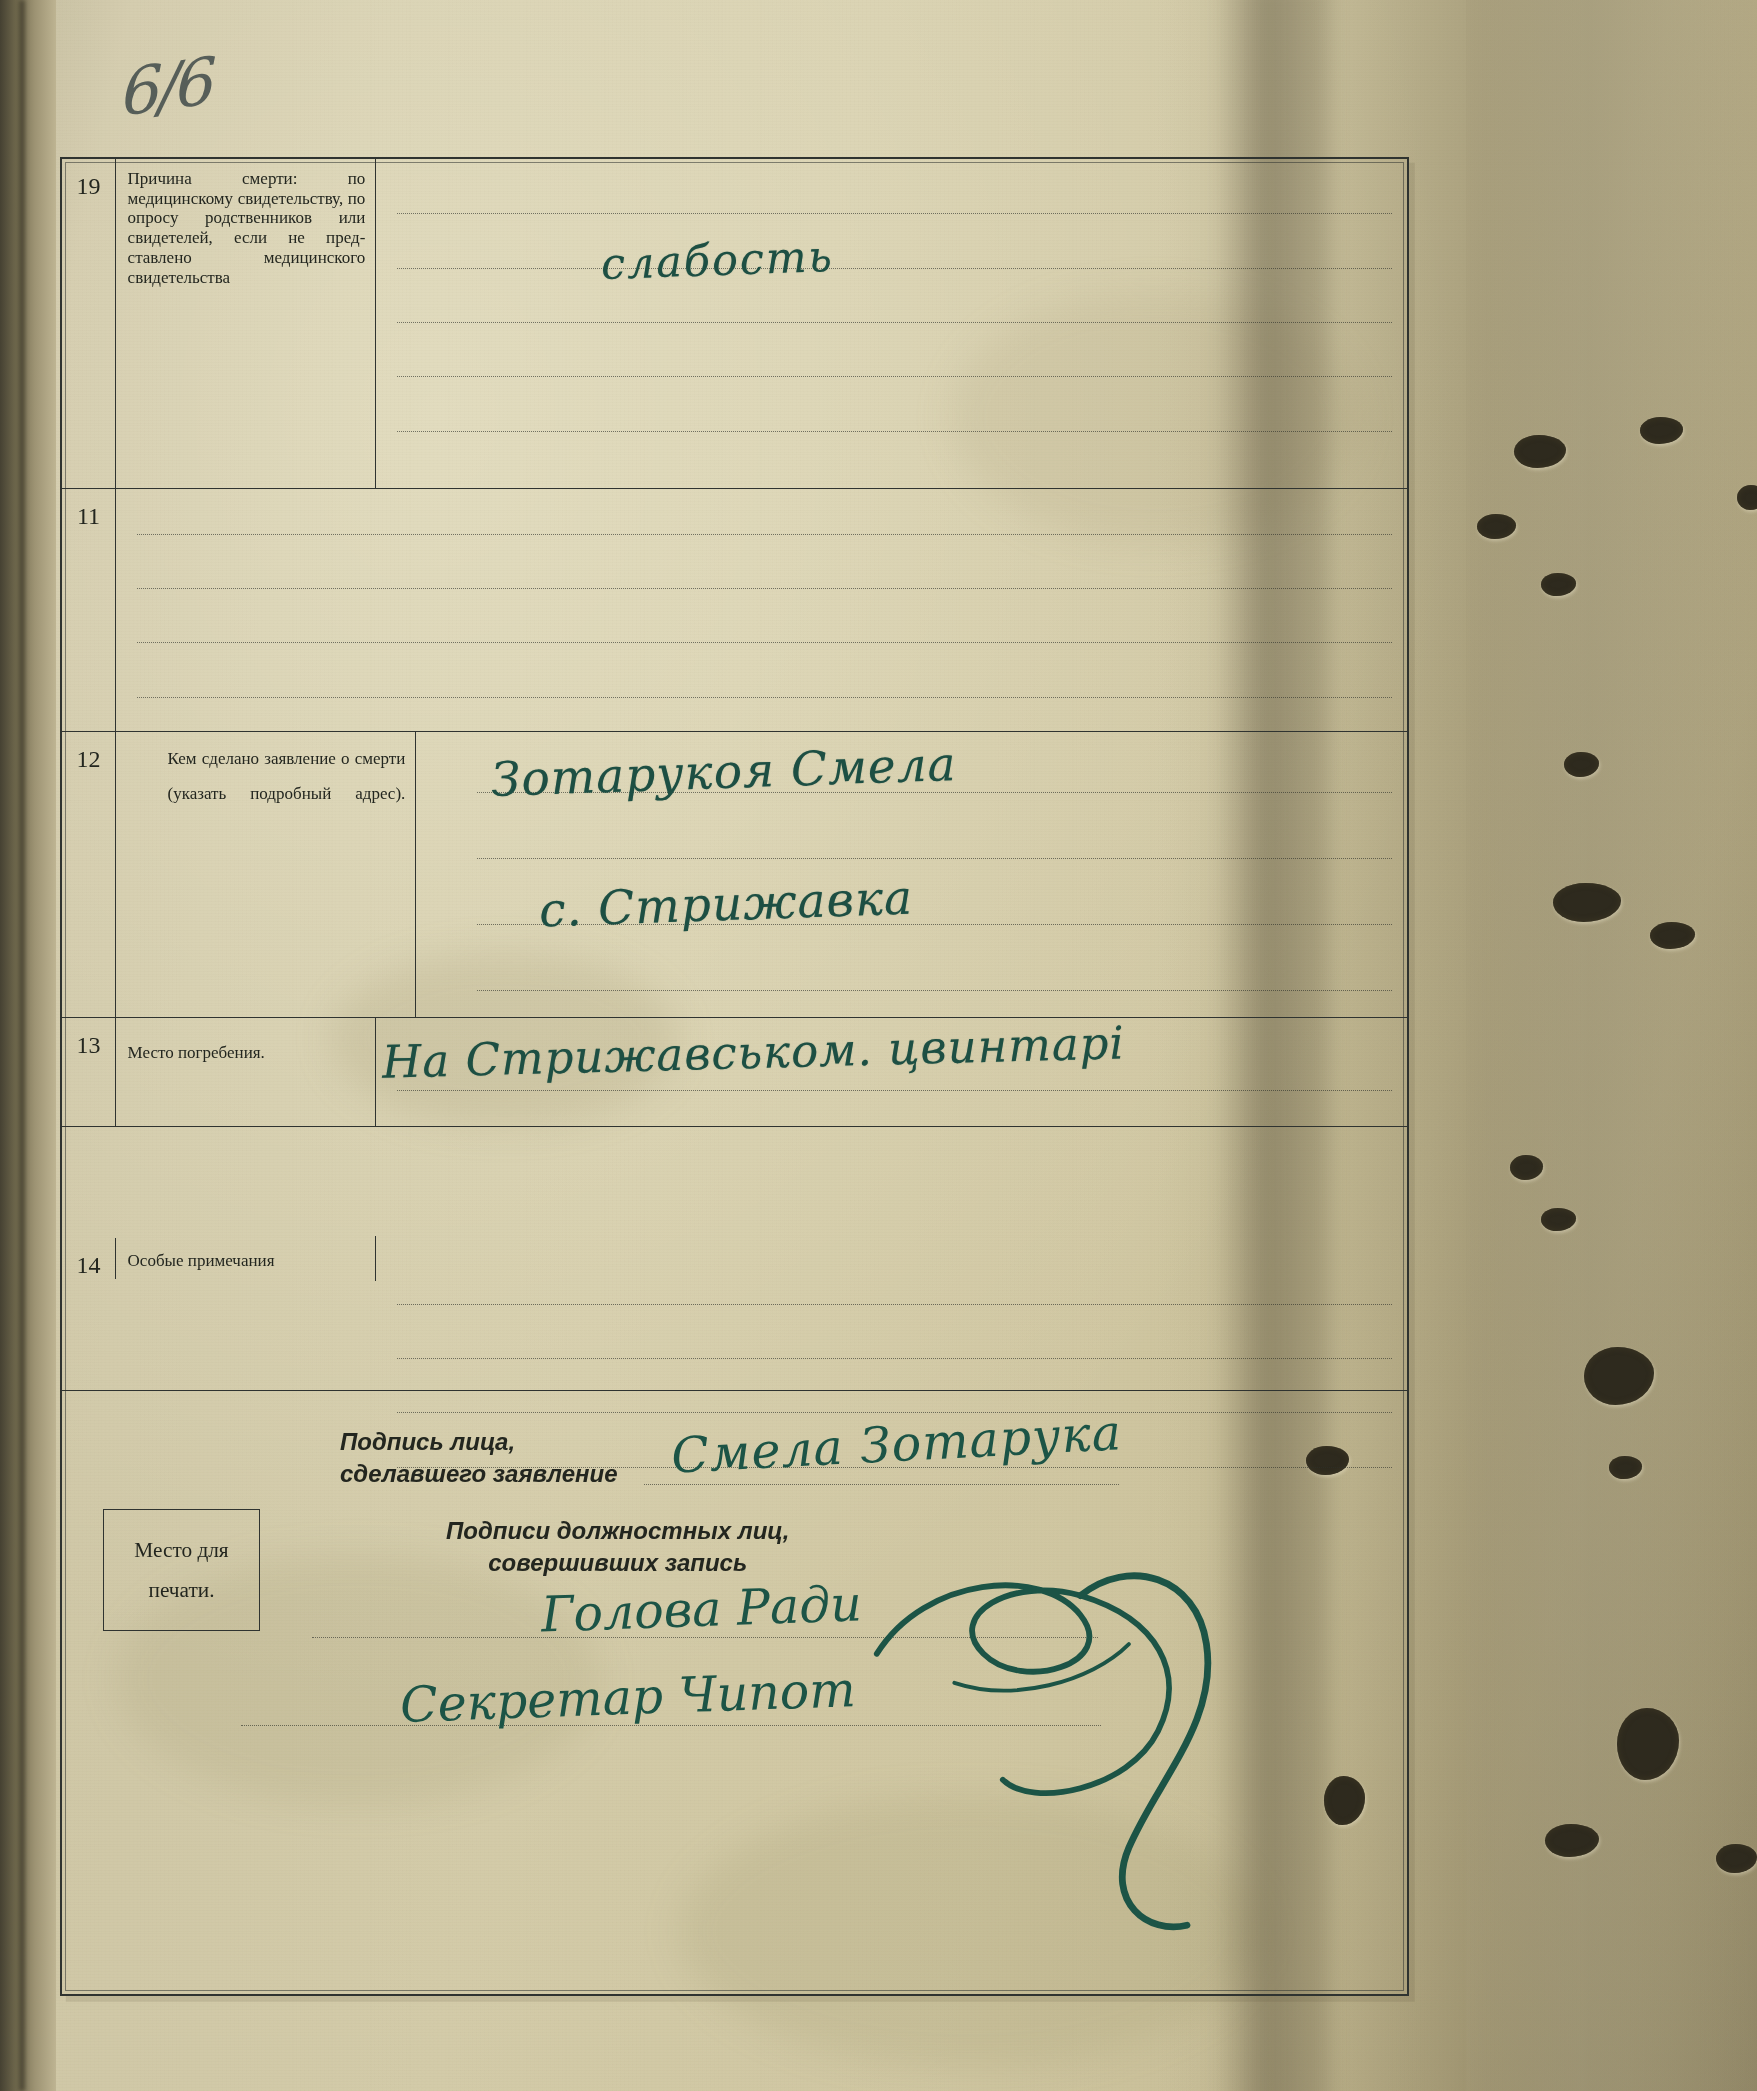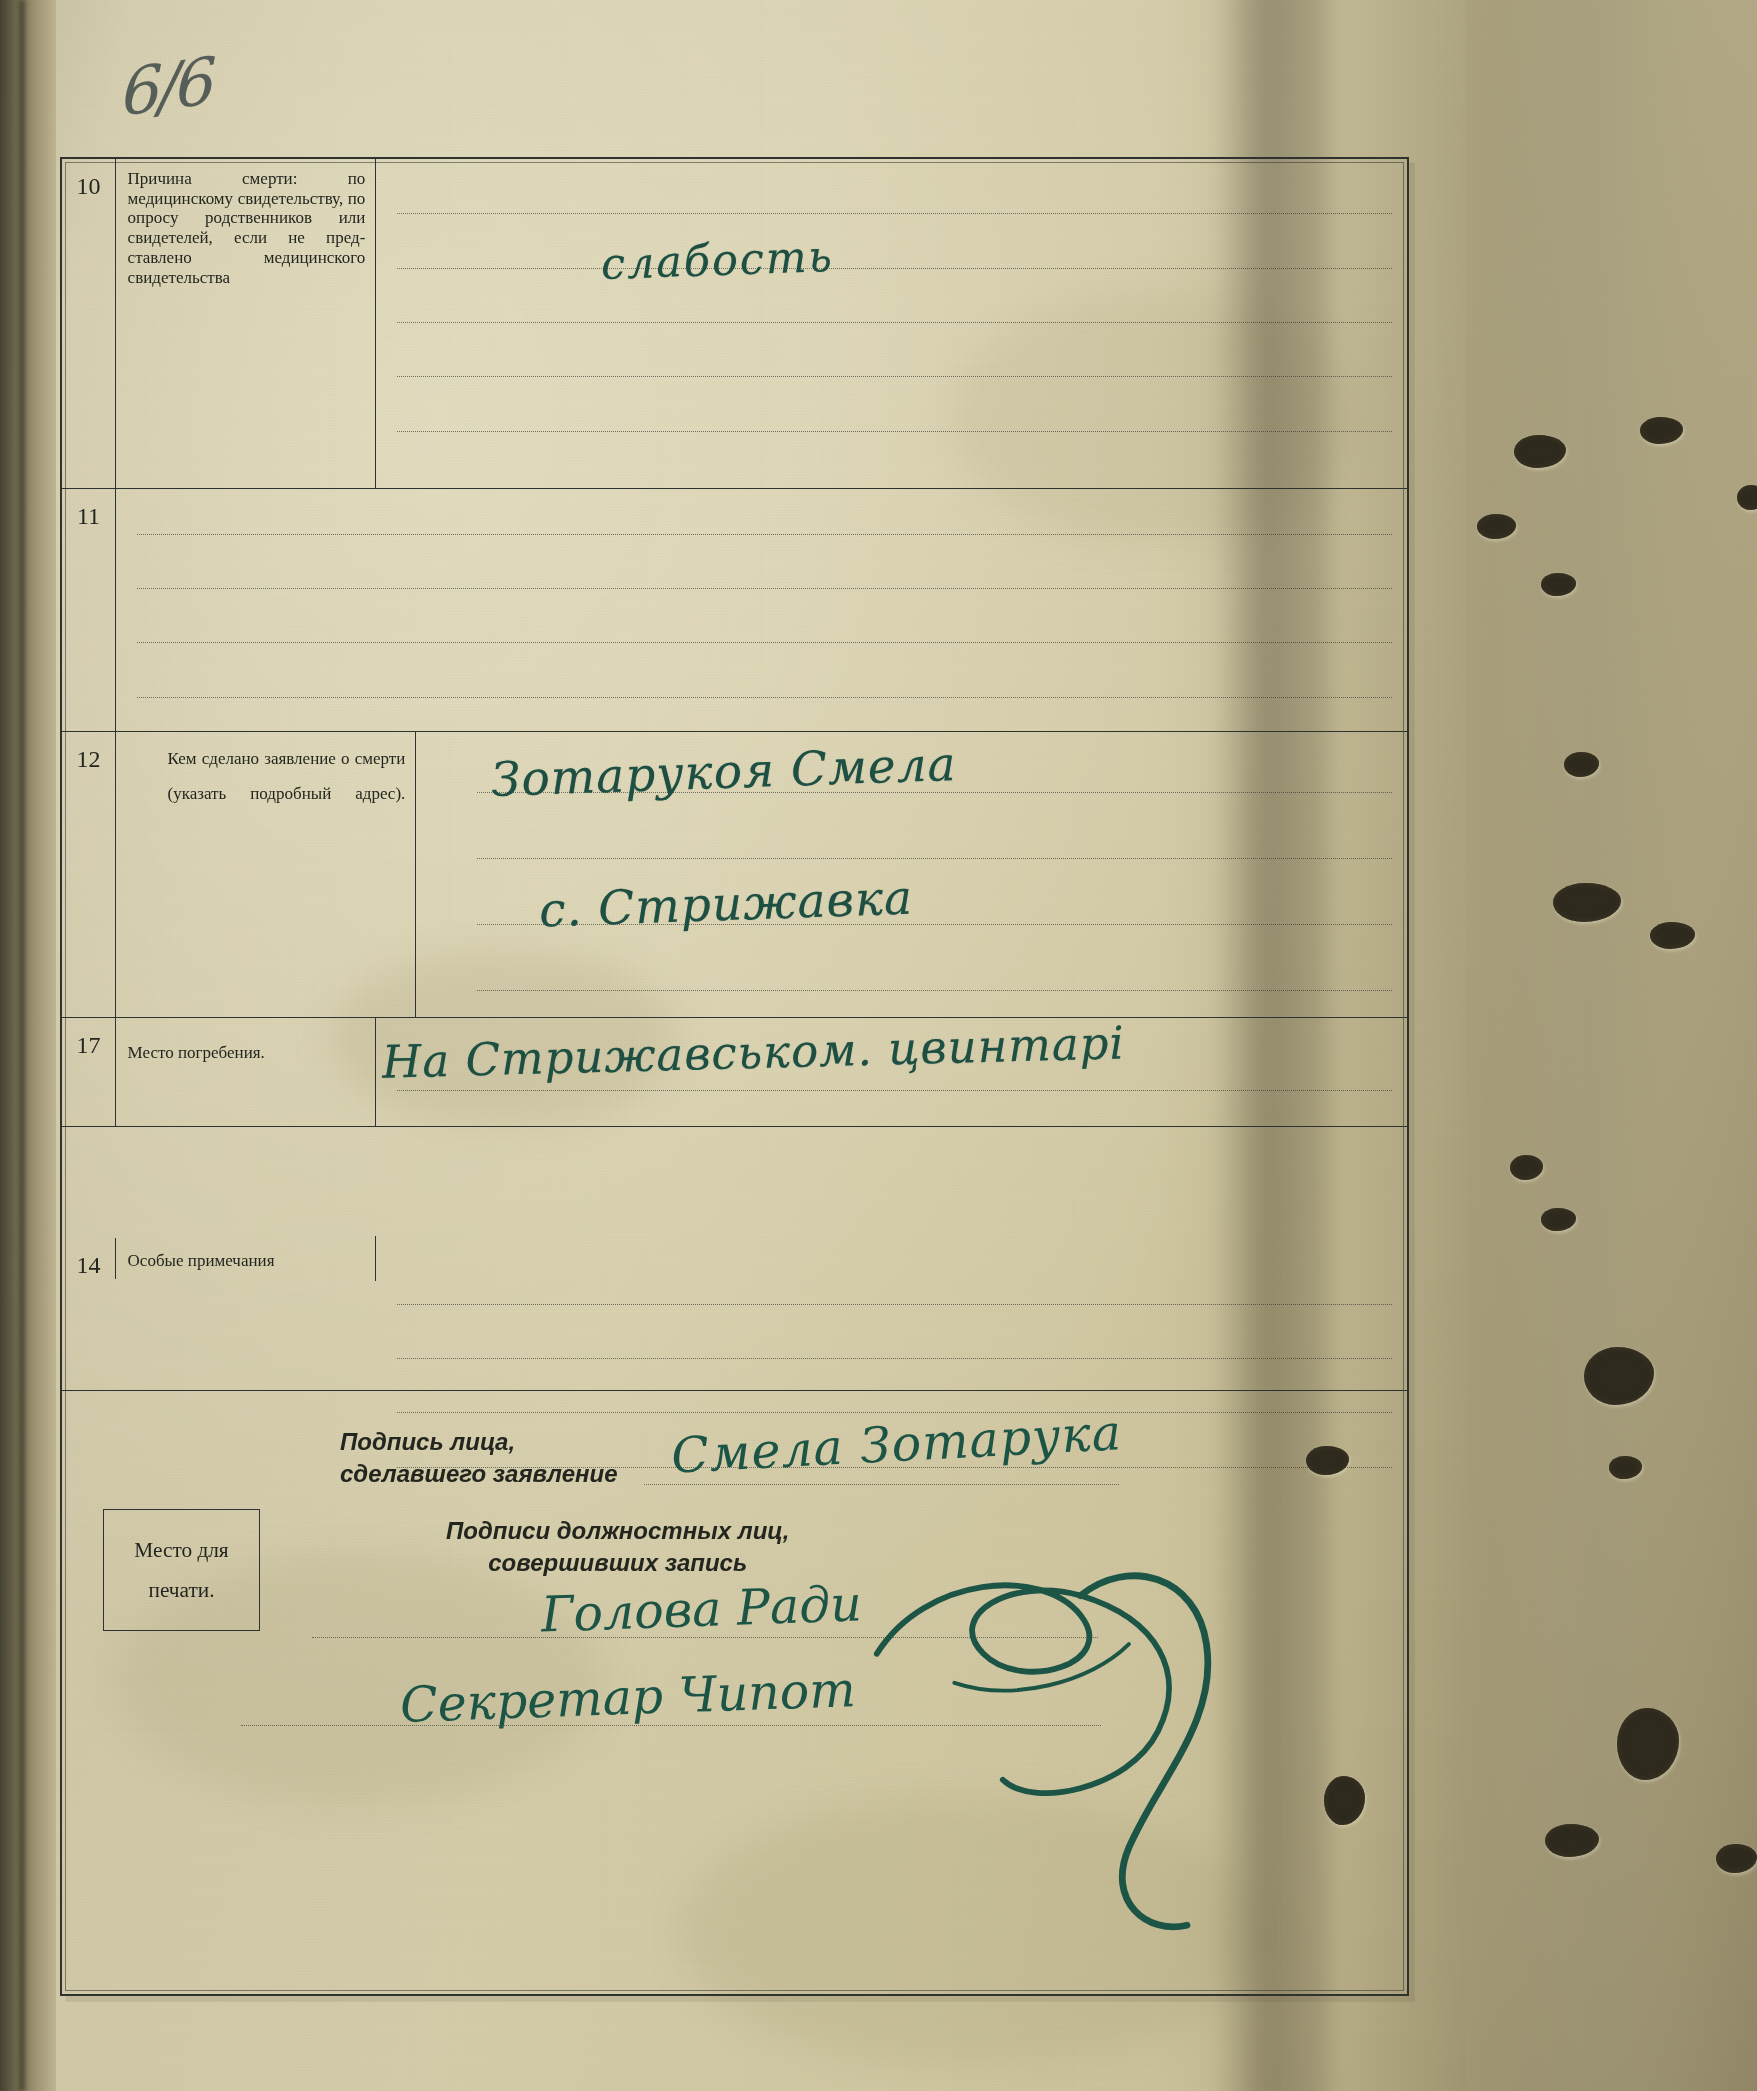--- a/index.html
+++ b/index.html
@@ -268,21 +268,21 @@
   <div class="hole" style="left:1617px;top:1708px;width:62px;height:72px;"></div>
   <div class="hole" style="left:1545px;top:1824px;width:54px;height:33px;"></div>
   <div class="hole" style="left:1324px;top:1776px;width:41px;height:49px;"></div>
   <div class="hole" style="left:1716px;top:1844px;width:41px;height:29px;"></div>
 
   <div id="folio">6/6</div>
 
   <div id="form">
 
     <div class="row" style="height:330px;">
-      <div class="cell-num">10</div>
+      <div class="cell-num">19</div>
       <div class="cell-label">Причина смерти: по медицинскому свидетельству, по опросу родствен­ников или свидете­лей, если не пред­ставлено медицин­ского свидетельства</div>
       <div class="cell-value">
         <div class="dots" style="top:54px;"></div>
         <div class="dots" style="top:109px;"></div>
         <div class="dots" style="top:163px;"></div>
         <div class="dots" style="top:217px;"></div>
         <div class="dots" style="top:272px;"></div>
         <div class="hand" style="left:225px;top:76px;font-size:43px;transform:rotate(-2deg);letter-spacing:1.9px;">слабость</div>
       </div>
     </div>
@@ -305,21 +305,21 @@
         <div class="dots" style="top:60px;"></div>
         <div class="dots" style="top:126px;"></div>
         <div class="dots" style="top:192px;"></div>
         <div class="dots" style="top:258px;"></div>
         <div class="hand" style="left:35px;top:11.6px;font-size:47px;transform:rotate(-2deg);letter-spacing:1px;">Зотарукоя Смела</div>
         <div class="hand" style="left:83px;top:144px;font-size:47px;transform:rotate(-2deg);letter-spacing:1px;">с. Стрижавка</div>
       </div>
     </div>
 
     <div class="row" style="height:109px;">
-      <div class="cell-num">17</div>
+      <div class="cell-num">13</div>
       <div class="cell-label nojust" style="padding-top:25px;">Место погребения.</div>
       <div class="cell-value">
         <div class="dots" style="top:72px;"></div>
         <div class="hand" style="left:5.8px;top:7.8px;font-size:45px;transform:rotate(-1.5deg);letter-spacing:1px;">На Стрижавськом. цвинтарі</div>
       </div>
     </div>
 
     <div class="row" style="height:264px;align-items:center;">
       <div class="cell-num">14</div>
       <div class="cell-label nojust" style="padding-top:15.5px;">Особые примечания</div>

